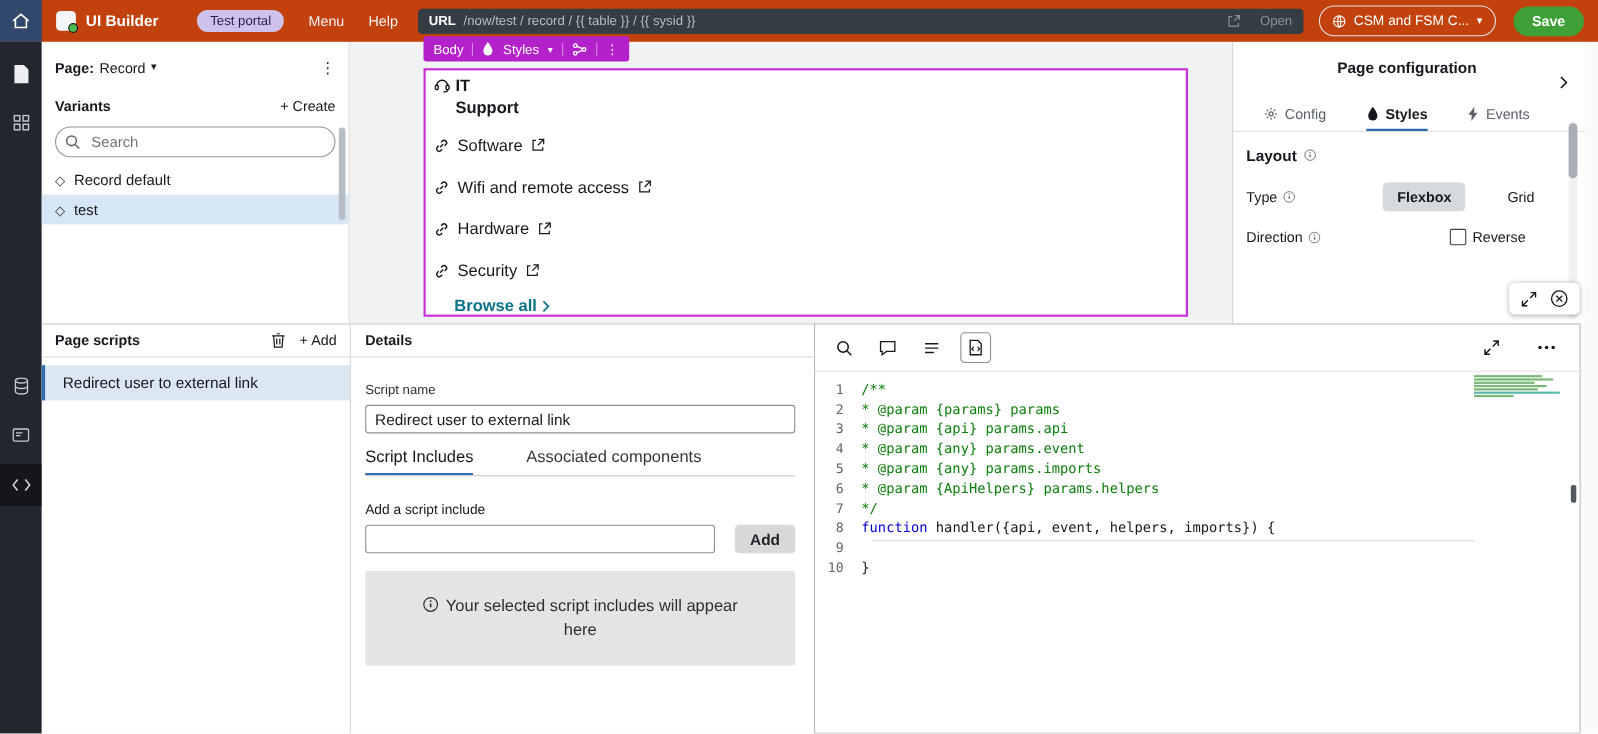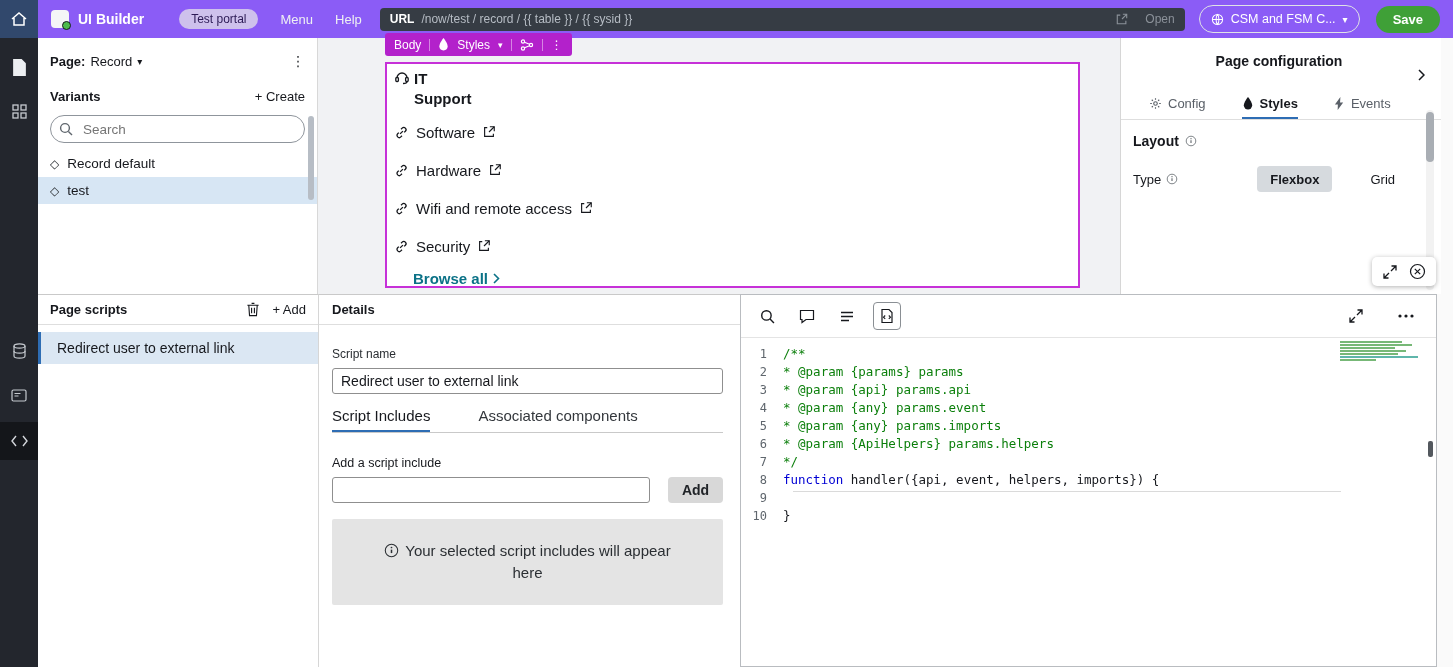--- a/index.html
+++ b/index.html
@@ -1,21 +1,21 @@
 <!DOCTYPE html>
 <html><head>
 <meta charset="utf-8">
 <style>
   html,body{margin:0;padding:0;background:#fff;}
   .app{position:relative;width:1453px;height:667px;overflow:hidden;background:#fafafa;
        font-family:"Liberation Sans",sans-serif;color:#16181d;font-size:13px;}
   svg{display:block;}
 
   
-  .topbar{position:absolute;left:0;top:0;width:1453px;height:38px;background:#8b5cf6;
+  .topbar{position:absolute;left:0;top:0;width:1453px;height:38px;background:#c2410c;
           display:flex;align-items:center;z-index:10;}
   .home-tile{width:38px;height:38px;background:#31486c;display:flex;align-items:center;justify-content:center;cursor:pointer;}
   .logo{margin-left:13px;width:18px;height:18px;background:#f4f5f7;border-radius:4px;position:relative;}
   .logo::after{content:"";position:absolute;right:-2px;bottom:-2px;width:7px;height:7px;border-radius:50%;background:#4cbb4c;border:1px solid #171a20;}
   .app-title{margin-left:9px;color:#fff;font-size:14px;font-weight:700;}
   .portal-badge{margin-left:35px;background:#cec1ec;color:#2c1a55;font-size:12px;padding:3px 12px;border-radius:11px;cursor:pointer;}
   .topbar-link{margin-left:22px;color:#eef0f3;font-size:13px;cursor:pointer;}
   .url-bar{margin-left:18px;flex:1;min-width:0;height:23px;background:#363c44;border-radius:4px;
            display:flex;align-items:center;padding:0 10px;font-size:12px;cursor:text;}
   .url-label{font-weight:700;color:#fff;margin-right:7px;}
@@ -292,38 +292,38 @@
             </span>
           </div>
           <div class="canvas-link-row">
             <span class="cl-icon">
               <svg width="15" height="15" viewBox="0 0 16 16" fill="none" stroke="#16181d" stroke-width="1.4">
                 <path d="M6.5 9.5l3-3"></path>
                 <path d="M7.5 4.5l1.2-1.2a2.4 2.4 0 013.4 3.4L10.9 7.9"></path>
                 <path d="M8.5 11.5l-1.2 1.2a2.4 2.4 0 01-3.4-3.4L5.1 8.1"></path>
               </svg>
             </span>
-            <span class="cl-label">Hardware</span>
+            <span class="cl-label">Wifi and remote access</span>
             <span class="cl-ext">
               <svg width="14" height="14" viewBox="0 0 16 16" fill="none" stroke="#16181d" stroke-width="1.3">
                 <path d="M6 3H3v10h10v-3"></path>
                 <path d="M9 2h5v5"></path>
                 <path d="M14 2L8 8"></path>
               </svg>
             </span>
           </div>
           <div class="canvas-link-row">
             <span class="cl-icon">
               <svg width="15" height="15" viewBox="0 0 16 16" fill="none" stroke="#16181d" stroke-width="1.4">
                 <path d="M6.5 9.5l3-3"></path>
                 <path d="M7.5 4.5l1.2-1.2a2.4 2.4 0 013.4 3.4L10.9 7.9"></path>
                 <path d="M8.5 11.5l-1.2 1.2a2.4 2.4 0 01-3.4-3.4L5.1 8.1"></path>
               </svg>
             </span>
-            <span class="cl-label">Wifi and remote access</span>
+            <span class="cl-label">Hardware</span>
             <span class="cl-ext">
               <svg width="14" height="14" viewBox="0 0 16 16" fill="none" stroke="#16181d" stroke-width="1.3">
                 <path d="M6 3H3v10h10v-3"></path>
                 <path d="M9 2h5v5"></path>
                 <path d="M14 2L8 8"></path>
               </svg>
             </span>
           </div>
           <div class="canvas-link-row">
             <span class="cl-icon">
@@ -415,20 +415,34 @@
           <span>Type</span>
           <svg width="12" height="12" viewBox="0 0 14 14" fill="none" stroke="#6b7075">
               <circle cx="7" cy="7" r="5.6"></circle>
               <path d="M7 6.2v3" stroke-width="1.4"></path>
               <circle cx="7" cy="4.3" r="0.8" fill="#6b7075" stroke="none"></circle>
             </svg>
         </span>
         <button class="flexbox-btn">Flexbox</button>
         <button class="grid-btn">Grid</button>
       </div>
+      <div class="dir-row">
+        <span class="rp-label">
+          <span>Direction</span>
+          <svg width="12" height="12" viewBox="0 0 14 14" fill="none" stroke="#6b7075">
+              <circle cx="7" cy="7" r="5.6"></circle>
+              <path d="M7 6.2v3" stroke-width="1.4"></path>
+              <circle cx="7" cy="4.3" r="0.8" fill="#6b7075" stroke="none"></circle>
+            </svg>
+        </span>
+        <span class="reverse-wrap">
+          <span class="cb"></span>
+          <span>Reverse</span>
+        </span>
+      </div>
     </div>
     <div class="rp-track"></div>
     <div class="rp-thumb"></div>
   </aside>
 
   <section class="scripts-panel">
     <div class="sp-header">
       <span class="sp-title">Page scripts</span>
       <span class="sp-actions">
         <span class="sp-trash">

